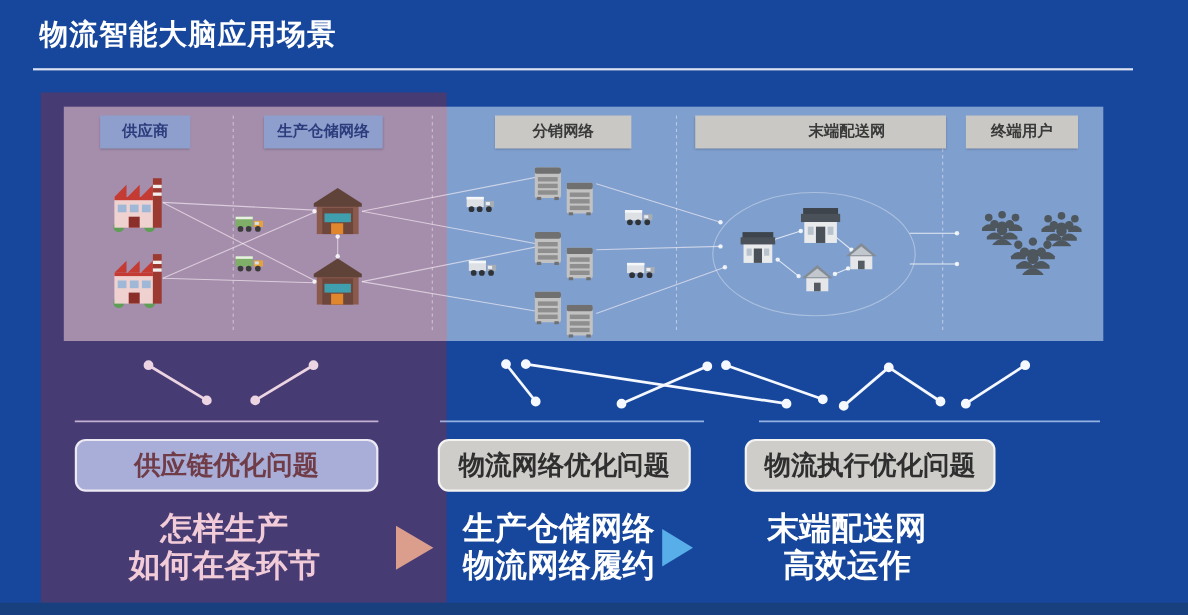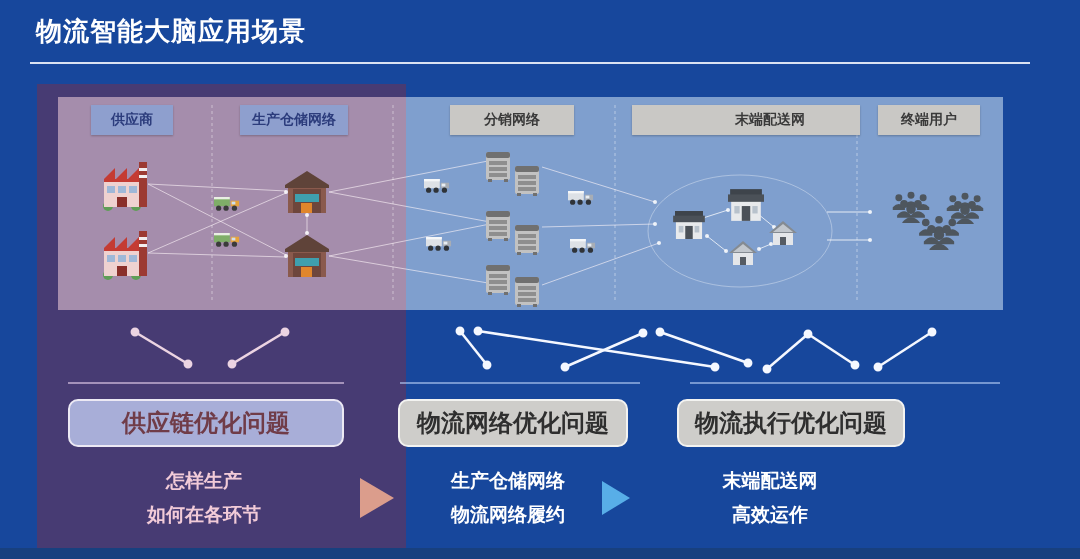--- a/index.html
+++ b/index.html
@@ -20,21 +20,21 @@
   .sec1{left:182px;width:108px;}
   .sec2{left:392px;width:124px;}
   .sec3{left:574px;width:180px;padding-left:48px;}
   .sec4{left:820px;width:102px;}
   .map-layer{position:absolute;left:0;top:0;width:1080px;height:559px;pointer-events:none;}
   .problem-box{position:absolute;top:399px;height:44px;border-radius:10px;display:flex;align-items:center;
                justify-content:center;font-size:24px;font-weight:bold;}
   .pb0{left:68px;width:272px;background:#a8aed8;border:2px solid #ece9f4;color:#703c48;}
   .pb1{left:398px;width:226px;background:#cecdca;border:2px solid #f3f3f1;color:#2f2f2f;}
   .pb2{left:677px;width:224px;background:#cecdca;border:2px solid #f3f3f1;color:#2f2f2f;}
-  .question{position:absolute;top:464px;width:240px;text-align:center;font-size:19px;font-weight:bold;
+  .question{position:absolute;top:464px;width:240px;text-align:center;font-size:29px;font-weight:bold;
             line-height:34px;color:#ffffff;}
   .q0{left:84px;color:#f2cbd8;}
   .q1{left:388px;}
   .q2{left:650px;}
   .flow-arrow{position:absolute;width:0;height:0;}
   .fa0{left:360px;top:478px;border-top:20px solid transparent;border-bottom:20px solid transparent;
        border-left:34px solid #db9d8c;}
   .fa1{left:602px;top:481px;border-top:17px solid transparent;border-bottom:17px solid transparent;
        border-left:28px solid #58aee8;}
 </style>

